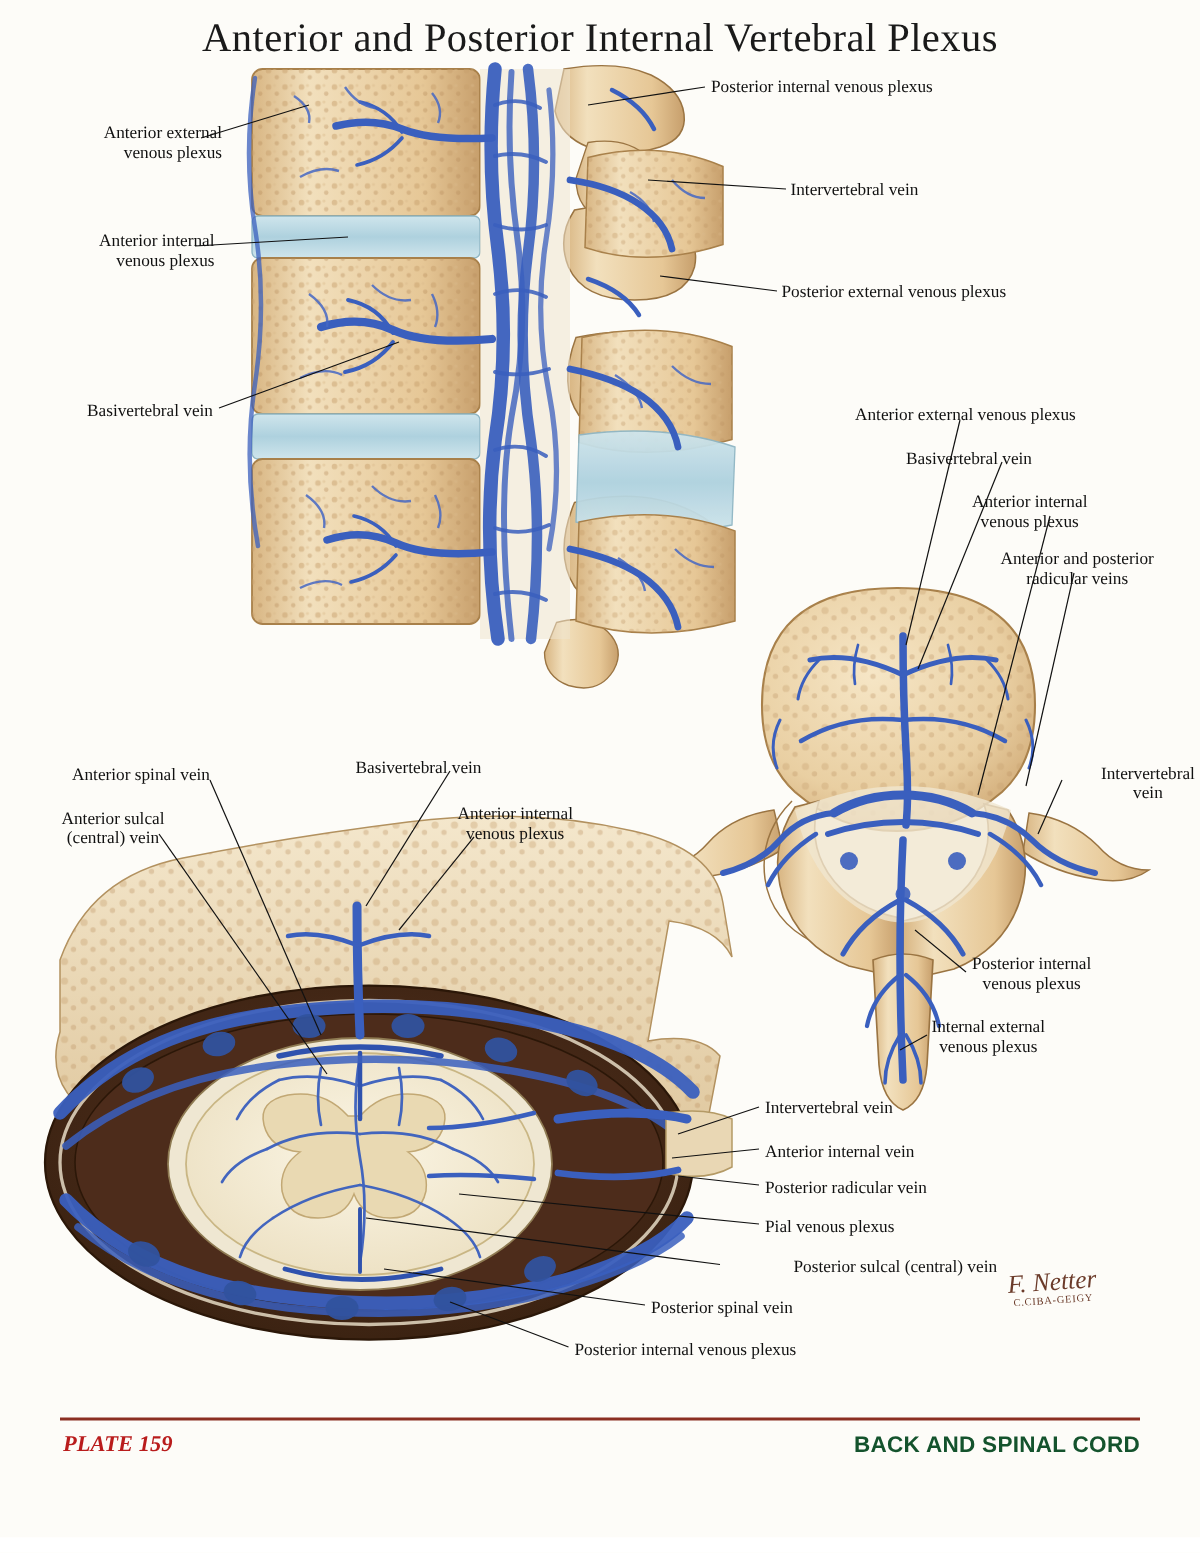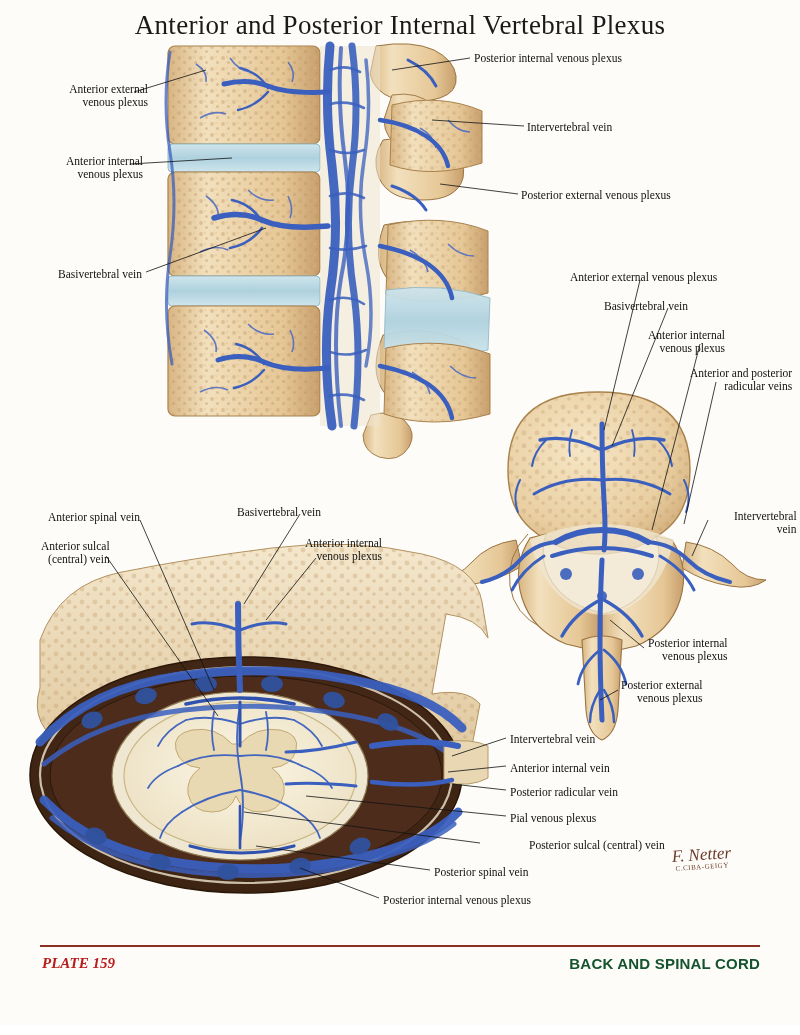--- a/index.html
+++ b/index.html
@@ -65,21 +65,21 @@
   
   .label {
     position: absolute;
     font-family: "Liberation Serif", serif;
     font-size: 11.5px;
     color: #111;
     line-height: 12.5px;
     white-space: pre-line;
   }
   .label.right { text-align: right; }
-  .label.left  { text-align: right; }
+  .label.left  { text-align: center; }
 
   
   #leaders {
     position: absolute;
     left: 0; top: 0;
     width: 800px; height: 1035px;
     pointer-events: none;
   }
 
   
@@ -425,27 +425,27 @@
   <div class="label left" style="left:527px; top:121px;">Intervertebral vein</div>
   <div class="label right" style="right:657px; top:155px;">Anterior internal
 venous plexus</div>
   <div class="label left" style="left:521px; top:189px;">Posterior external venous plexus</div>
   <div class="label right" style="right:658px; top:268px;">Basivertebral vein</div>
 
   <div class="label left" style="left:570px; top:271px;">Anterior external venous plexus</div>
   <div class="label left" style="left:604px; top:300px;">Basivertebral vein</div>
   <div class="label left" style="left:648px; top:329px;">Anterior internal
 venous plexus</div>
-  <div class="label left" style="left:690px; top:367px;">Anterior and posterior
+  <div class="label left" style="left:667px; top:367px;">Anterior and posterior
 radicular veins</div>
   <div class="label left" style="left:710px; top:510px;margin-left:24px;">Intervertebral
 vein</div>
   <div class="label left" style="left:648px; top:637px;">Posterior internal
 venous plexus</div>
-  <div class="label left" style="left:621px; top:679px;">Posterior external
+  <div class="label left" style="left:621px; top:679px;">Internal external
 venous plexus</div>
 
   <div class="label right" style="left:48px; top:511px;">Anterior spinal vein</div>
   <div class="label left" style="left:237px; top:506px;">Basivertebral vein</div>
   <div class="label left" style="left:41px; top:540px;">Anterior sulcal
 (central) vein</div>
   <div class="label left" style="left:305px; top:537px;">Anterior internal
 venous plexus</div>
   <div class="label left" style="left:510px; top:733px;">Intervertebral vein</div>
   <div class="label left" style="left:510px; top:762px;">Anterior internal vein</div>

